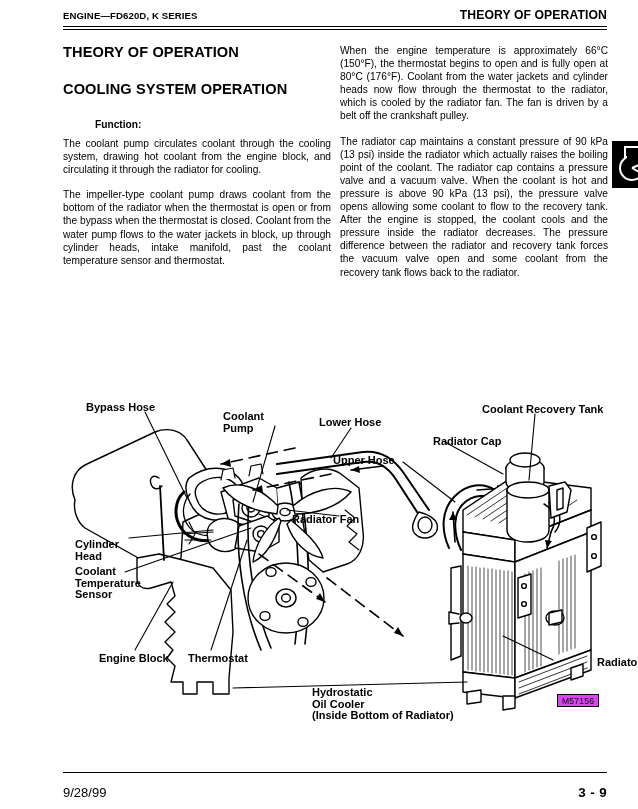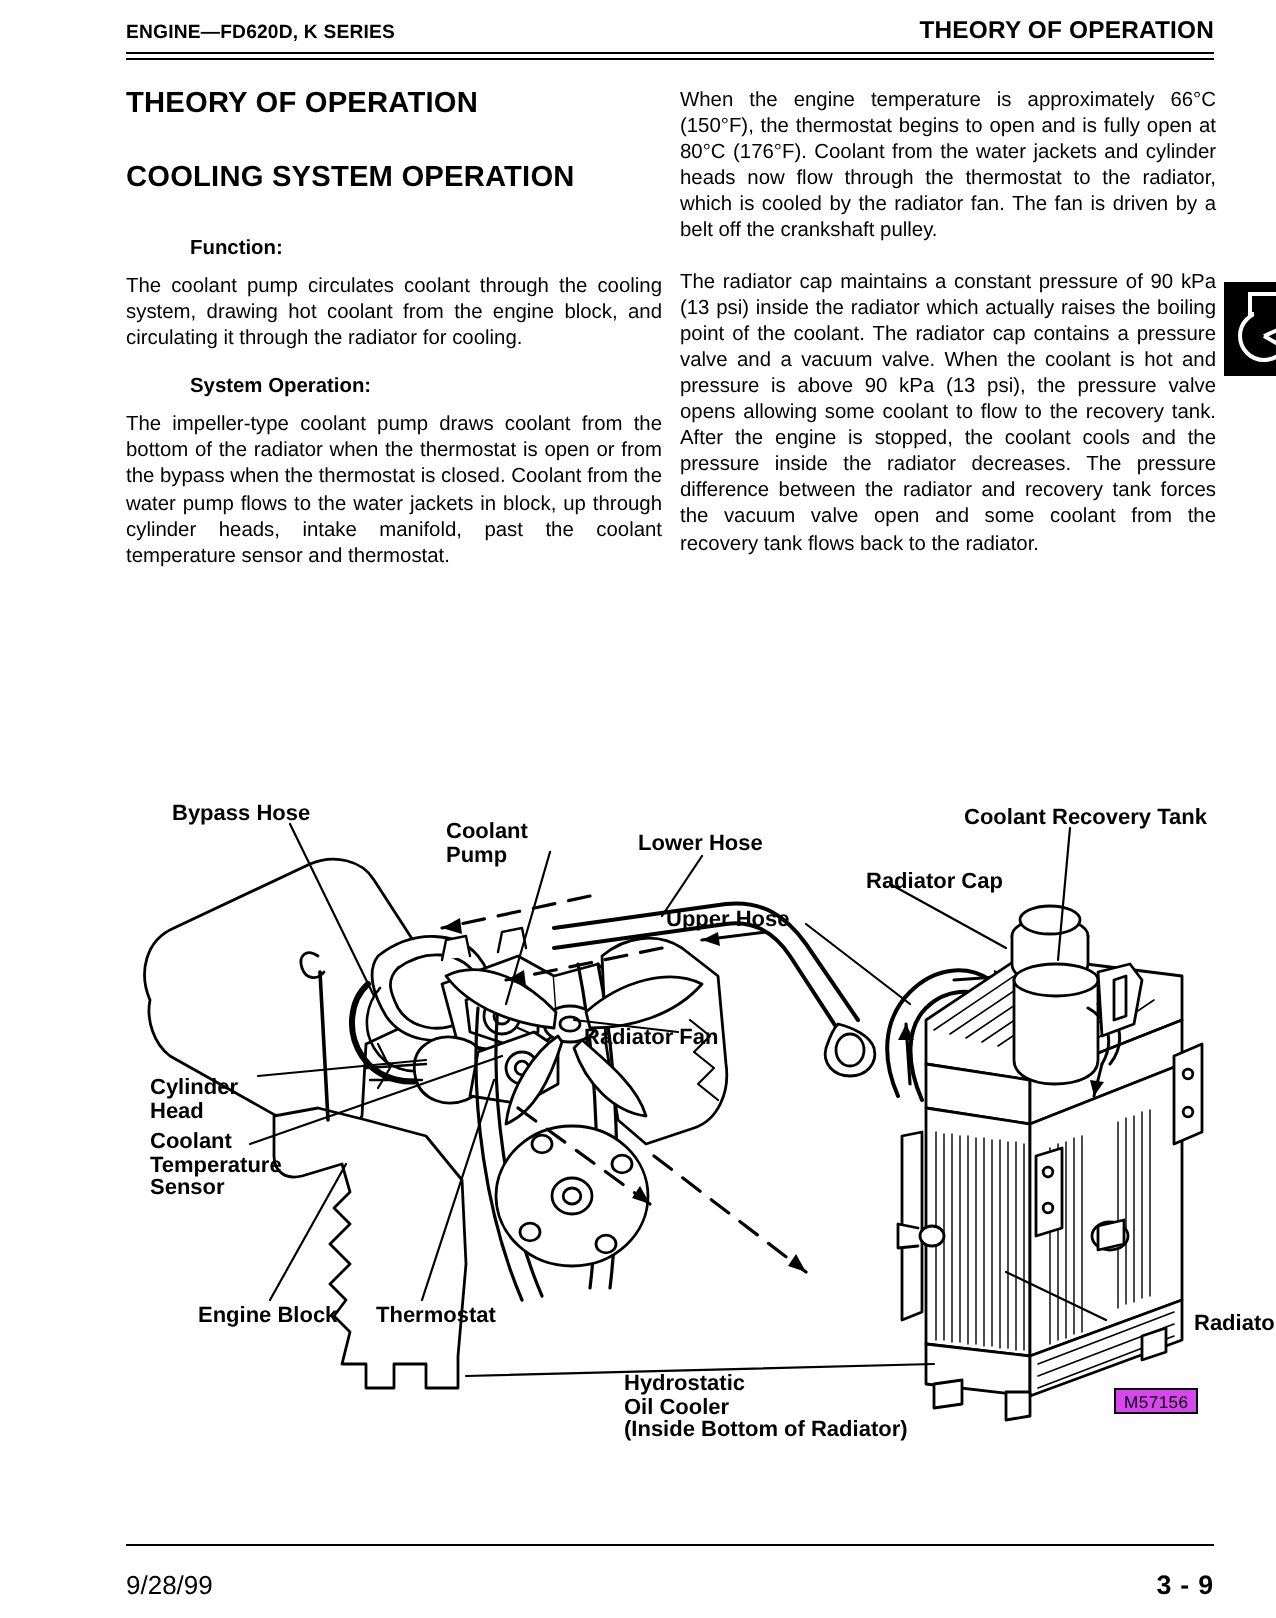--- a/index.html
+++ b/index.html
@@ -166,21 +166,20 @@
     <div class="header-left">ENGINE—FD620D, K SERIES</div>
     <div class="header-right">THEORY OF OPERATION</div>
   </div>
   <div class="header-rule"></div>
 
   <div class="col col-left">
     <h1 class="title">THEORY OF OPERATION</h1>
     <h2 class="subtitle">COOLING SYSTEM OPERATION</h2>
     <h3 class="lede">Function:</h3>
     <p class="body">The coolant pump circulates coolant through the cooling system, drawing hot coolant from the engine block, and circulating it through the radiator for cooling.</p>
-    <h3 class="lede gap-before">System Operation:</h3>
     <p class="body">The impeller-type coolant pump draws coolant from the bottom of the radiator when the thermostat is open or from the bypass when the thermostat is closed. Coolant from the water pump flows to the water jackets in block, up through cylinder heads, intake manifold, past the coolant temperature sensor and thermostat.</p>
   </div>
 
   <div class="col col-right">
     <p class="body">When the engine temperature is approximately 66°C (150°F), the thermostat begins to open and is fully open at 80°C (176°F). Coolant from the water jackets and cylinder heads now flow through the thermostat to the radiator, which is cooled by the radiator fan. The fan is driven by a belt off the crankshaft pulley.</p>
     <p class="body">The radiator cap maintains a constant pressure of 90 kPa (13 psi) inside the radiator which actually raises the boiling point of the coolant. The radiator cap contains a pressure valve and a vacuum valve. When the coolant is hot and pressure is above 90 kPa (13 psi), the pressure valve opens allowing some coolant to flow to the recovery tank. After the engine is stopped, the coolant cools and the pressure inside the radiator decreases. The pressure difference between the radiator and recovery tank forces the vacuum valve open and some coolant from the recovery tank flows back to the radiator.</p>
   </div>
 
   <div class="side-tab">
     <svg width="42" height="47" viewBox="0 0 42 47">

